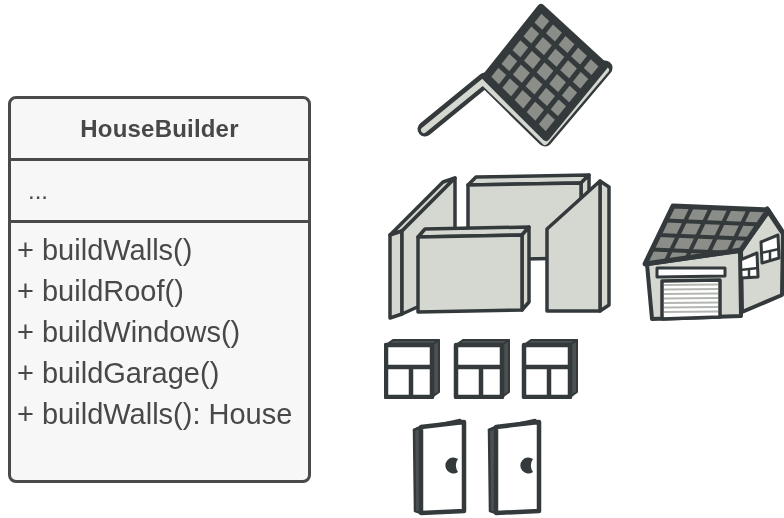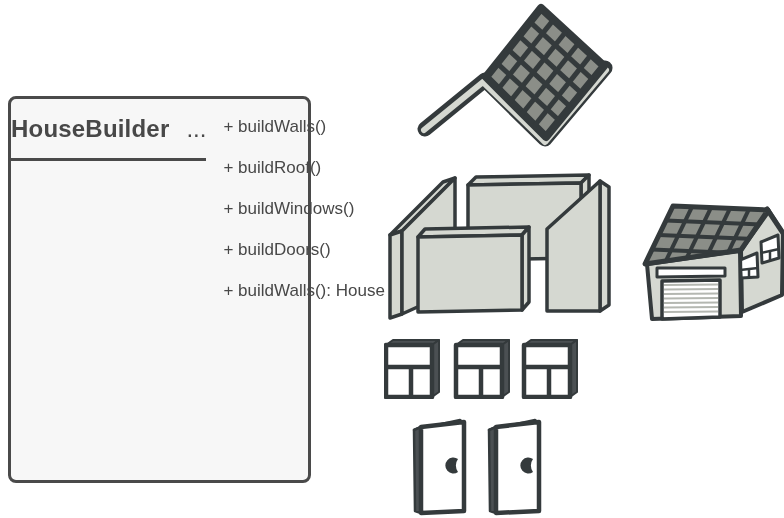--- a/index.html
+++ b/index.html
@@ -4,32 +4,32 @@
 <style>
   html,body{margin:0;padding:0;background:#ffffff;}
   .stage{
     position:relative;width:784px;height:518px;background:#ffffff;overflow:hidden;
     font-family:"Liberation Sans","DejaVu Sans",sans-serif;color:#484848;
   }
   
   .class-box{
     position:absolute;left:8px;top:96px;width:303px;height:387px;
     background:#f7f7f7;border:3px solid #4a4a4a;border-radius:8px;
-    box-sizing:border-box;display:flex;flex-direction:row;
+    box-sizing:border-box;display:flex;flex-direction:column;
   }
   .cb-title{
     height:59px;border-bottom:3px solid #4a4a4a;display:flex;align-items:center;justify-content:center;
     font-size:24px;font-weight:bold;letter-spacing:0.2px;
   }
   .cb-fields{
     height:62px;border-bottom:3px solid #4a4a4a;display:flex;align-items:center;
     padding-left:17px;font-size:24px;box-sizing:border-box;
   }
   .cb-methods{
-    flex:1;padding:7px 8px 0 17px;font-size:17px;line-height:41px;
+    flex:1;padding:7px 8px 0 6px;font-size:29px;line-height:41px;
   }
   .method-line{white-space:nowrap;}
   svg{position:absolute;display:block;}
   .svg-roof{left:413px;top:0px;}
   .svg-walls{left:378px;top:168px;}
   .svg-house{left:635px;top:198px;}
   .svg-windows{left:384px;top:337px;}
   .svg-doors{left:412px;top:418px;}
 </style>
 </head>
@@ -37,21 +37,21 @@
 
 <div class="stage">
 
   <div class="class-box">
     <div class="cb-title">HouseBuilder</div>
     <div class="cb-fields">...</div>
     <div class="cb-methods">
       <div class="method-line">+ buildWalls()</div>
       <div class="method-line">+ buildRoof()</div>
       <div class="method-line">+ buildWindows()</div>
-      <div class="method-line">+ buildDoors()</div>
+      <div class="method-line">+ buildGarage()</div>
       <div class="method-line">+ buildWalls(): House</div>
     </div>
   </div>
 
   <svg class="svg-roof" width="205" height="150" viewBox="0 0 205 150" xmlns="http://www.w3.org/2000/svg">
     <defs>
       <clipPath id="roofClip">
         <polygon points="128,8 191,66 133,137 73,77"></polygon>
       </clipPath>
     </defs>

